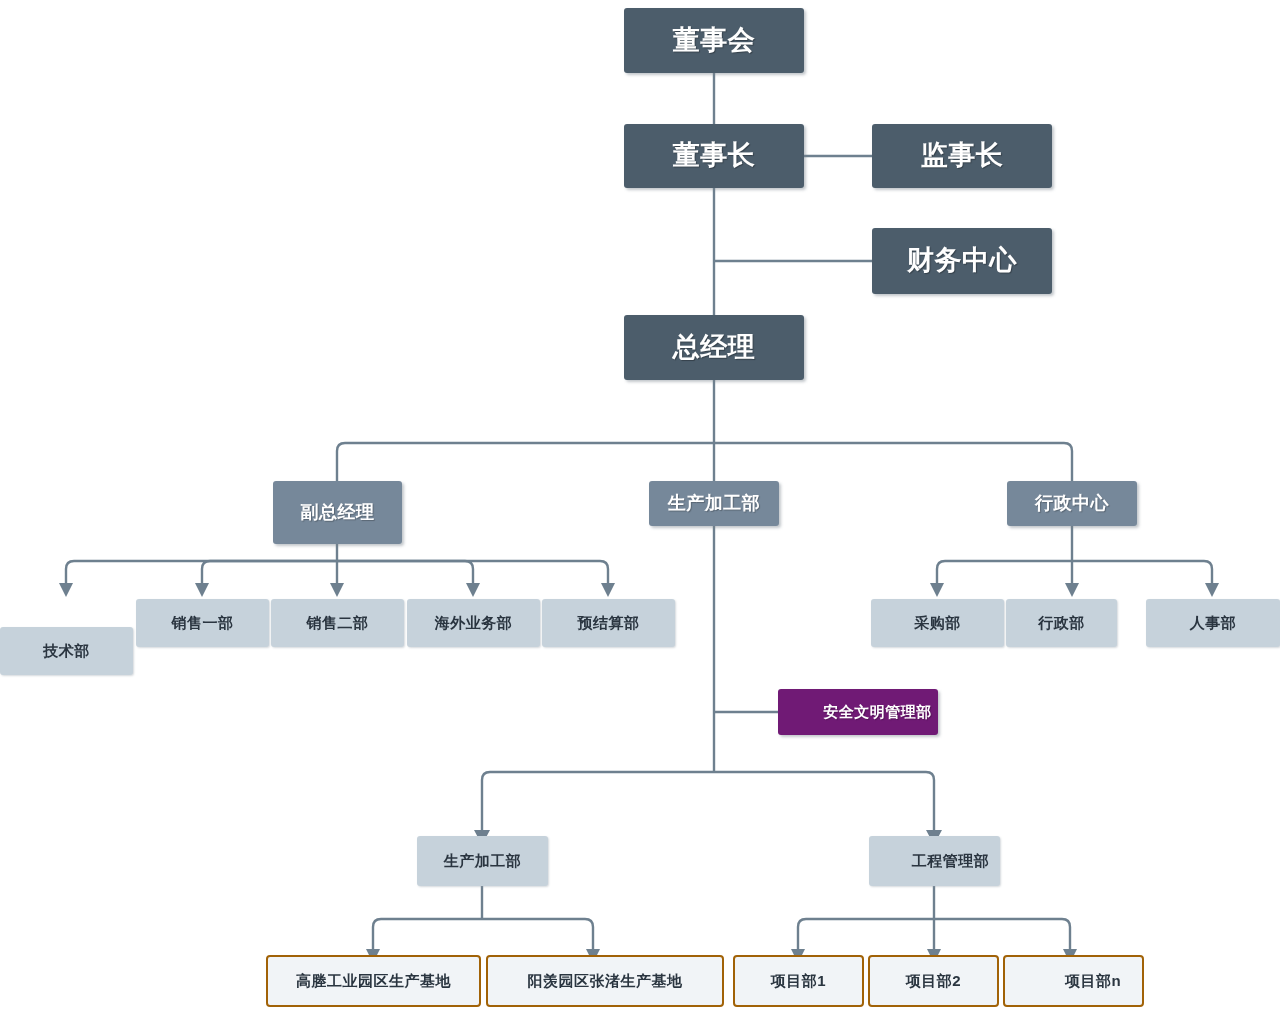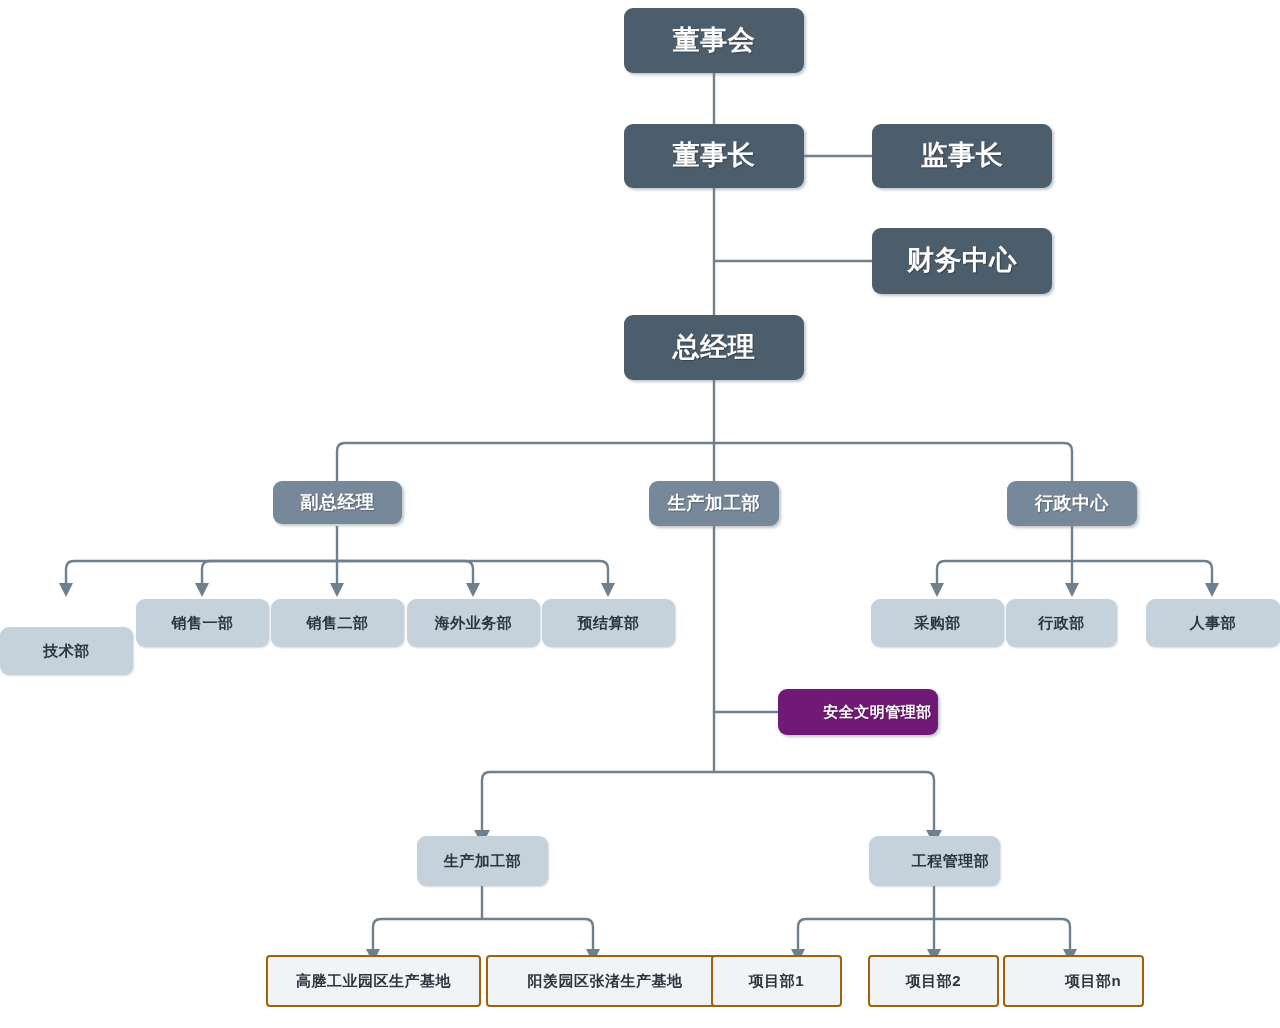--- a/index.html
+++ b/index.html
@@ -26,21 +26,21 @@
     height: 1028px;
     pointer-events: none;
   }
   .node {
     position: absolute;
     box-sizing: border-box;
     display: flex;
     align-items: center;
     justify-content: center;
     text-align: center;
-    border-radius: 9px;
+    border-radius: 3px;
     line-height: 1.15;
     white-space: nowrap;
     letter-spacing: 0.5px;
   }
   
   .node.t1 {
     background: #4c5d6b;
     color: #ffffff;
     font-weight: bold;
     font-size: 27px;
@@ -161,21 +161,21 @@
   <div class="node t1" style="left:624px; top:8px; width:180px; height:65px;">董事会</div>
 
   <div class="node t1" style="left:624px; top:124px; width:180px; height:64px;">董事长</div>
 
   <div class="node t1" style="left:872px; top:124px; width:180px; height:64px;">监事长</div>
 
   <div class="node t1" style="left:872px; top:228px; width:180px; height:66px;">财务中心</div>
 
   <div class="node t1" style="left:624px; top:315px; width:180px; height:65px;">总经理</div>
 
-  <div class="node t2" style="left:273px; top:481px; width:129px; height:43px;">副总经理</div>
+  <div class="node t2" style="left:273px; top:481px; width:129px; height:63px;">副总经理</div>
 
   <div class="node t2" style="left:649px; top:481px; width:130px; height:45px;">生产加工部</div>
 
   <div class="node t2" style="left:1007px; top:481px; width:130px; height:45px;">行政中心</div>
 
   <div class="node t2b" style="left:778px; top:689px; width:160px; height:46px;">安全文明管理部</div>
 
   <div class="node t3" style="left:0px; top:599px; width:133px; height:48px;margin-top:28px;">技术部</div>
   <div class="node t3" style="left:136px; top:599px; width:133px; height:48px;">销售一部</div>
   <div class="node t3" style="left:271px; top:599px; width:133px; height:48px;">销售二部</div>
@@ -185,17 +185,17 @@
   <div class="node t3" style="left:871px; top:599px; width:133px; height:48px;">采购部</div>
   <div class="node t3" style="left:1006px; top:599px; width:111px; height:48px;">行政部</div>
   <div class="node t3" style="left:1146px; top:599px; width:134px; height:48px;">人事部</div>
 
   <div class="node t3" style="left:417px; top:836px; width:131px; height:50px;">生产加工部</div>
   <div class="node t3" style="left:869px; top:836px; width:131px; height:50px;padding-left:32px;">工程管理部</div>
 
   <div class="node t4" style="left:266px; top:955px; width:215px; height:52px;">高塍工业园区生产基地</div>
   <div class="node t4" style="left:486px; top:955px; width:238px; height:52px;">阳羡园区张渚生产基地</div>
 
-  <div class="node t4" style="left:711px; top:955px; width:131px; height:52px;">项目部1</div>
+  <div class="node t4" style="left:733px; top:955px; width:131px; height:52px;">项目部1</div>
   <div class="node t4" style="left:868px; top:955px; width:131px; height:52px;">项目部2</div>
   <div class="node t4" style="left:1003px; top:955px; width:141px; height:52px;padding-left:39px;">项目部n</div>
 
 </div>
 
 </body></html>

